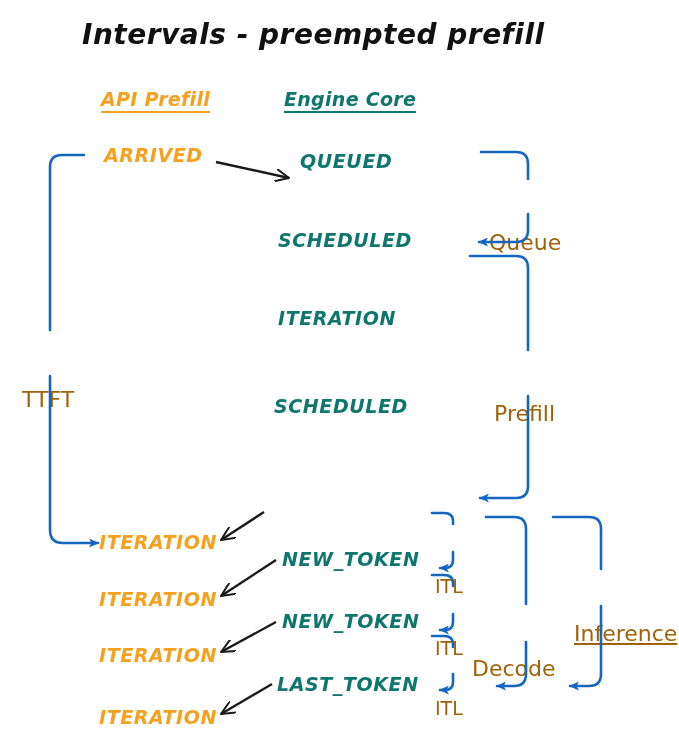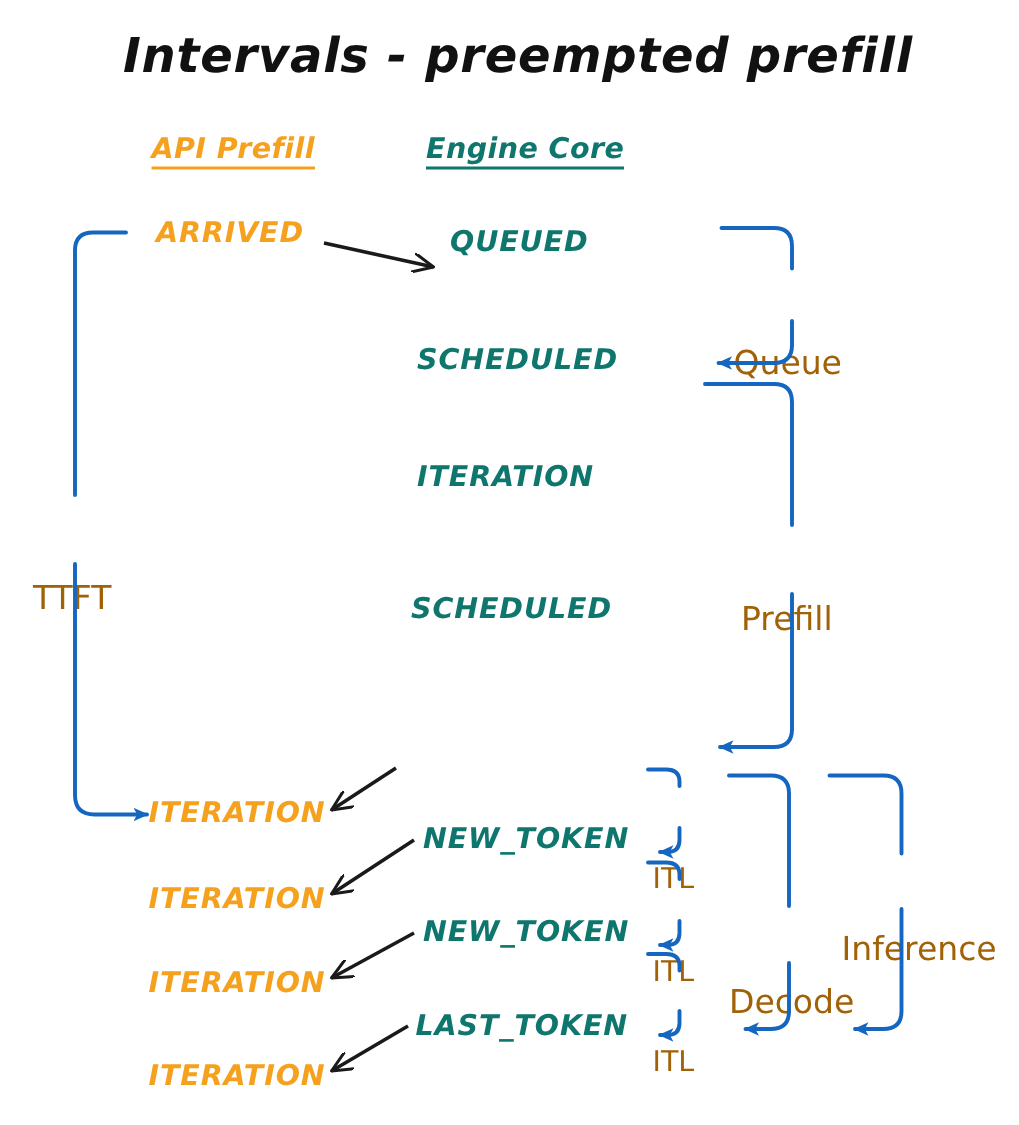--- a/index.html
+++ b/index.html
@@ -16,21 +16,21 @@
     font-family: "DejaVu Sans", sans-serif;
   }
   .hand {
     font-family: "DejaVu Sans", sans-serif;
     font-style: italic;
     font-weight: bold;
     white-space: nowrap;
     position: absolute;
   }
   .title {
-    font-size: 32px;
+    font-size: 28px;
     color: #111111;
     letter-spacing: 0.5px;
   }
   .colhead {
     font-size: 19px;
     letter-spacing: 0.3px;
     border-bottom: 2px solid currentColor;
     padding-bottom: 1px;
   }
   .api-color { color: #F5A11E; }
@@ -79,22 +79,22 @@
   <div class="hand state engine-color" style="left:278px; top:229px;">SCHEDULED</div>
   <div class="hand state engine-color" style="left:278px; top:307px;">ITERATION</div>
   <div class="hand state engine-color" style="left:274px; top:395px;">SCHEDULED</div>
   <div class="hand state engine-color" style="left:282px; top:548px;">NEW_TOKEN</div>
   <div class="hand state engine-color" style="left:282px; top:610px;">NEW_TOKEN</div>
   <div class="hand state engine-color" style="left:277px; top:673px;">LAST_TOKEN</div>
 
   <div class="blue-label lbl-big" style="left:22px; top:339px;">TTFT</div>
   <div class="blue-label lbl-big" style="left:489px; top:182px;">Queue</div>
   <div class="blue-label lbl-big" style="left:494px; top:353px;">Prefill</div>
-  <div class="blue-label lbl-big" style="left:486px; top:608px;">Decode</div>
-  <div class="blue-label lbl-big" style="left:561px; top:573px;">Inference</div>
+  <div class="blue-label lbl-big" style="left:472px; top:608px;">Decode</div>
+  <div class="blue-label lbl-big" style="left:574px; top:573px;text-decoration:underline;">Inference</div>
   <div class="blue-label lbl-itl" style="left:435px; top:527px;">ITL</div>
   <div class="blue-label lbl-itl" style="left:435px; top:589px;">ITL</div>
   <div class="blue-label lbl-itl" style="left:435px; top:649px;">ITL</div>
 
   <svg class="overlay" viewBox="0 0 679 750">
     <defs>
       <marker id="blueArrow" markerWidth="10" markerHeight="9" refX="9" refY="4.5" orient="auto" markerUnits="userSpaceOnUse">
         <path d="M10,4.5 L0,0 L2.5,4.5 L0,9 Z" fill="#1566C0"></path>
       </marker>
       <marker id="blkArrowHead" markerWidth="15" markerHeight="13" refX="14" refY="6.5" orient="auto" markerUnits="userSpaceOnUse">

